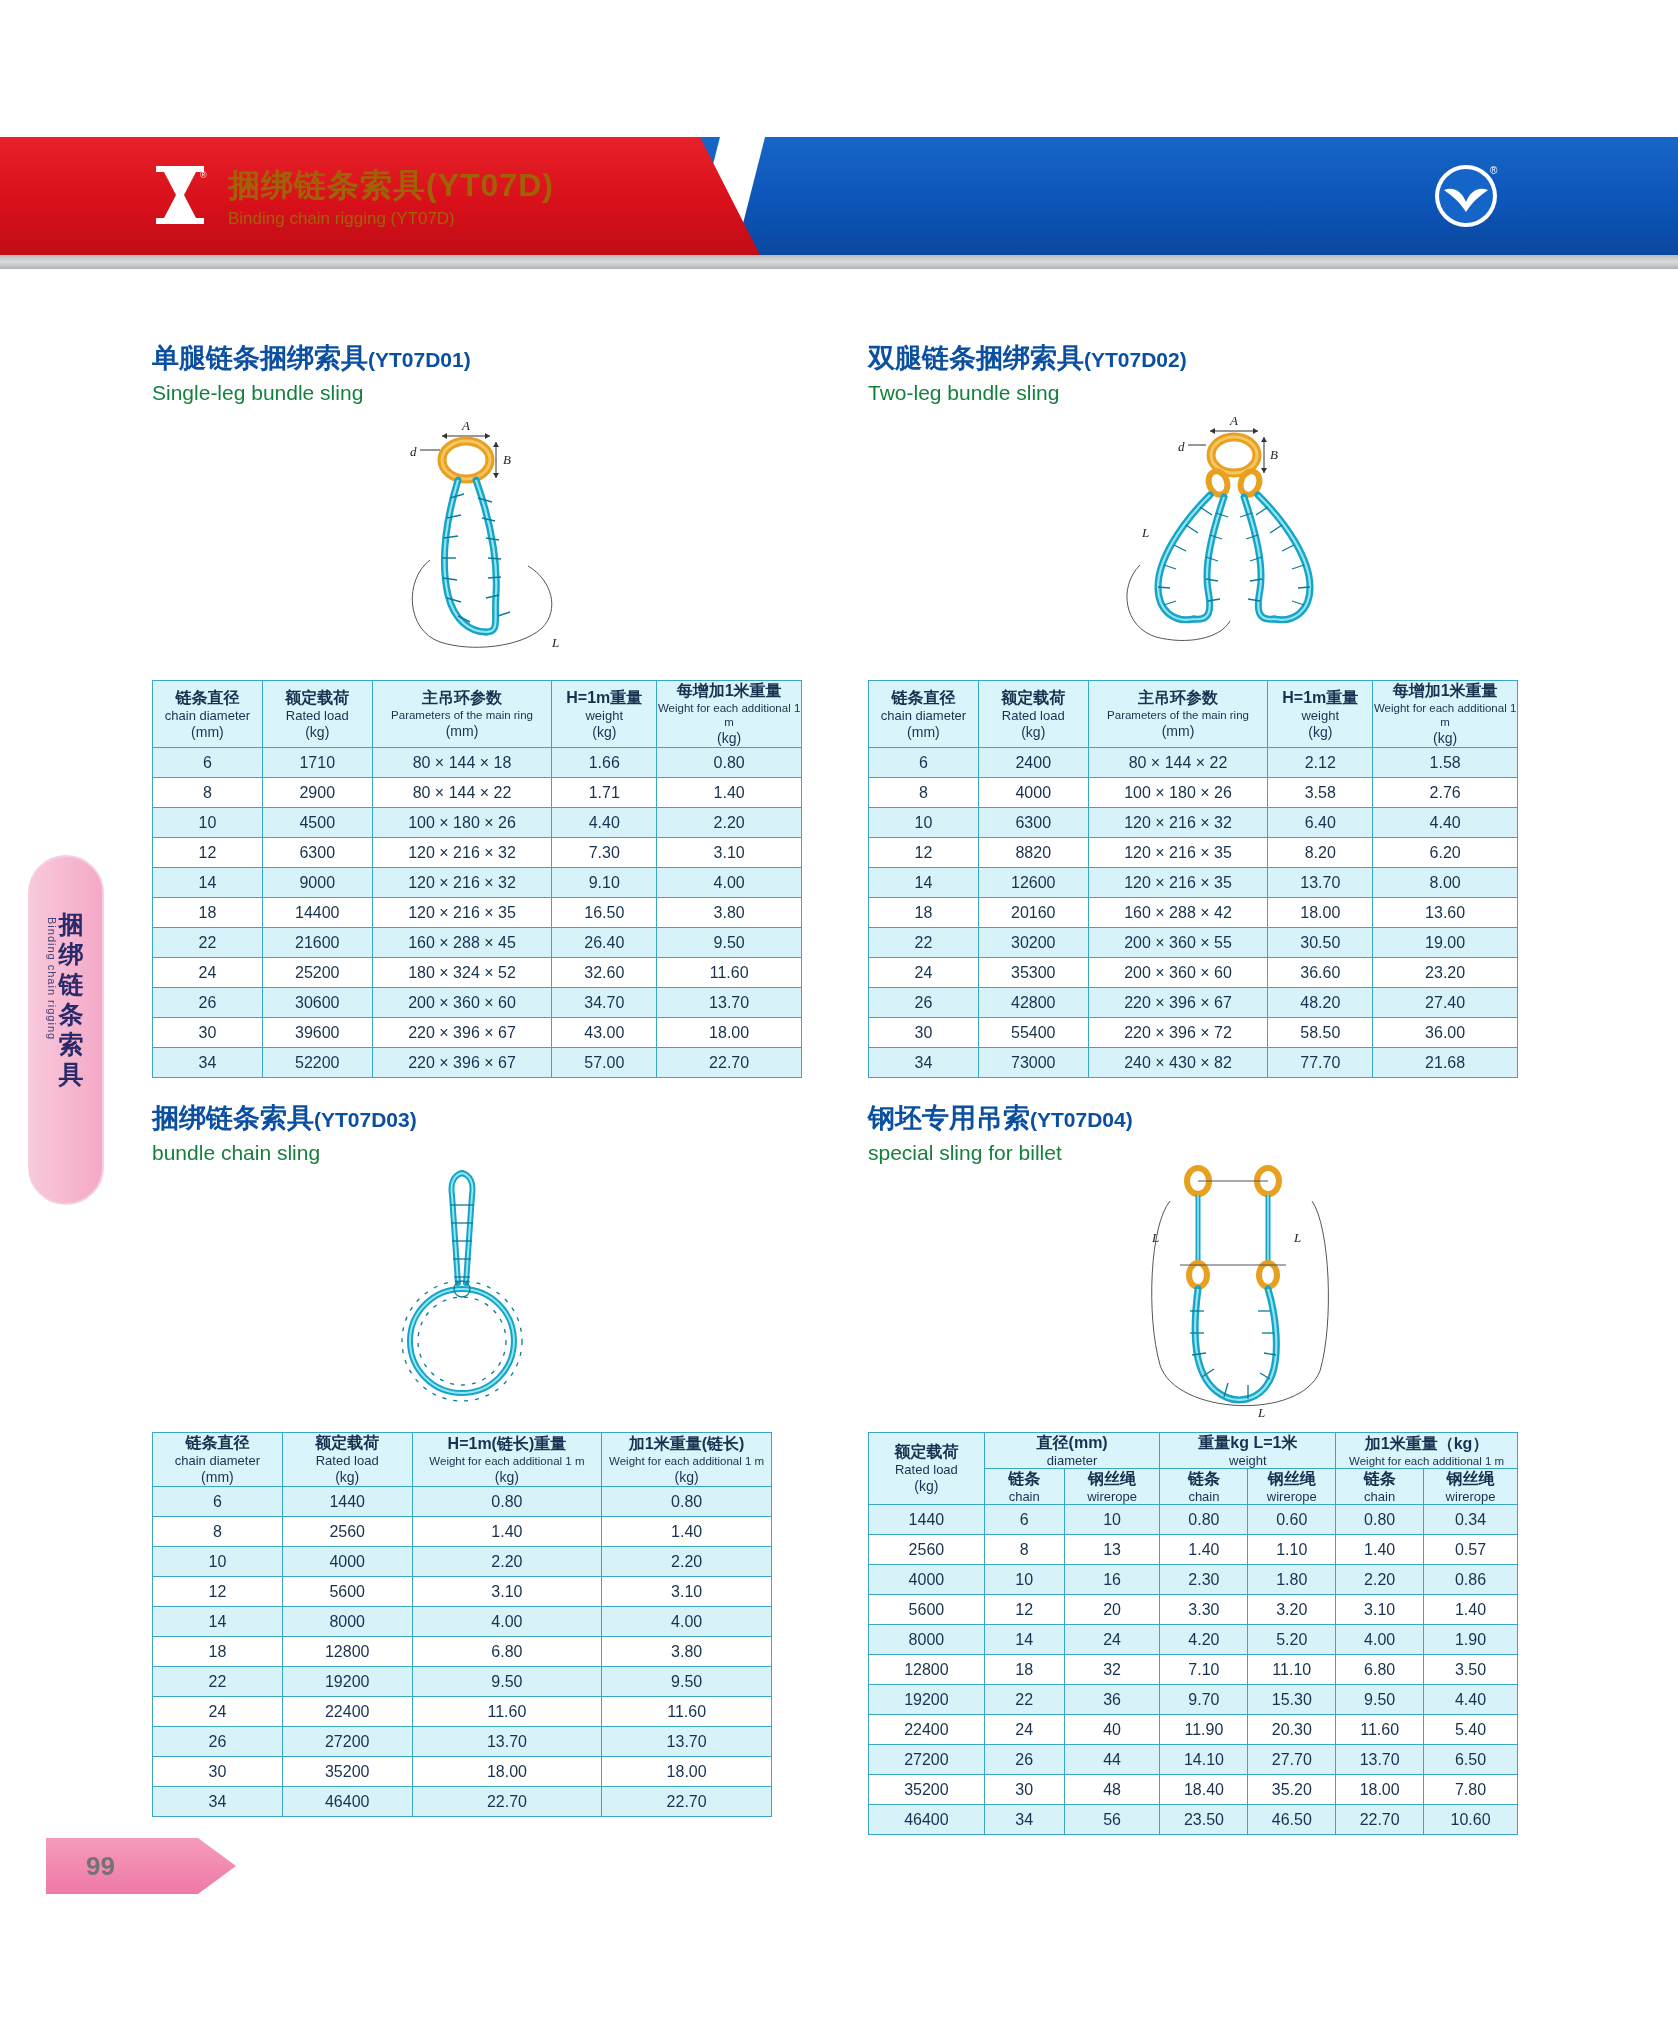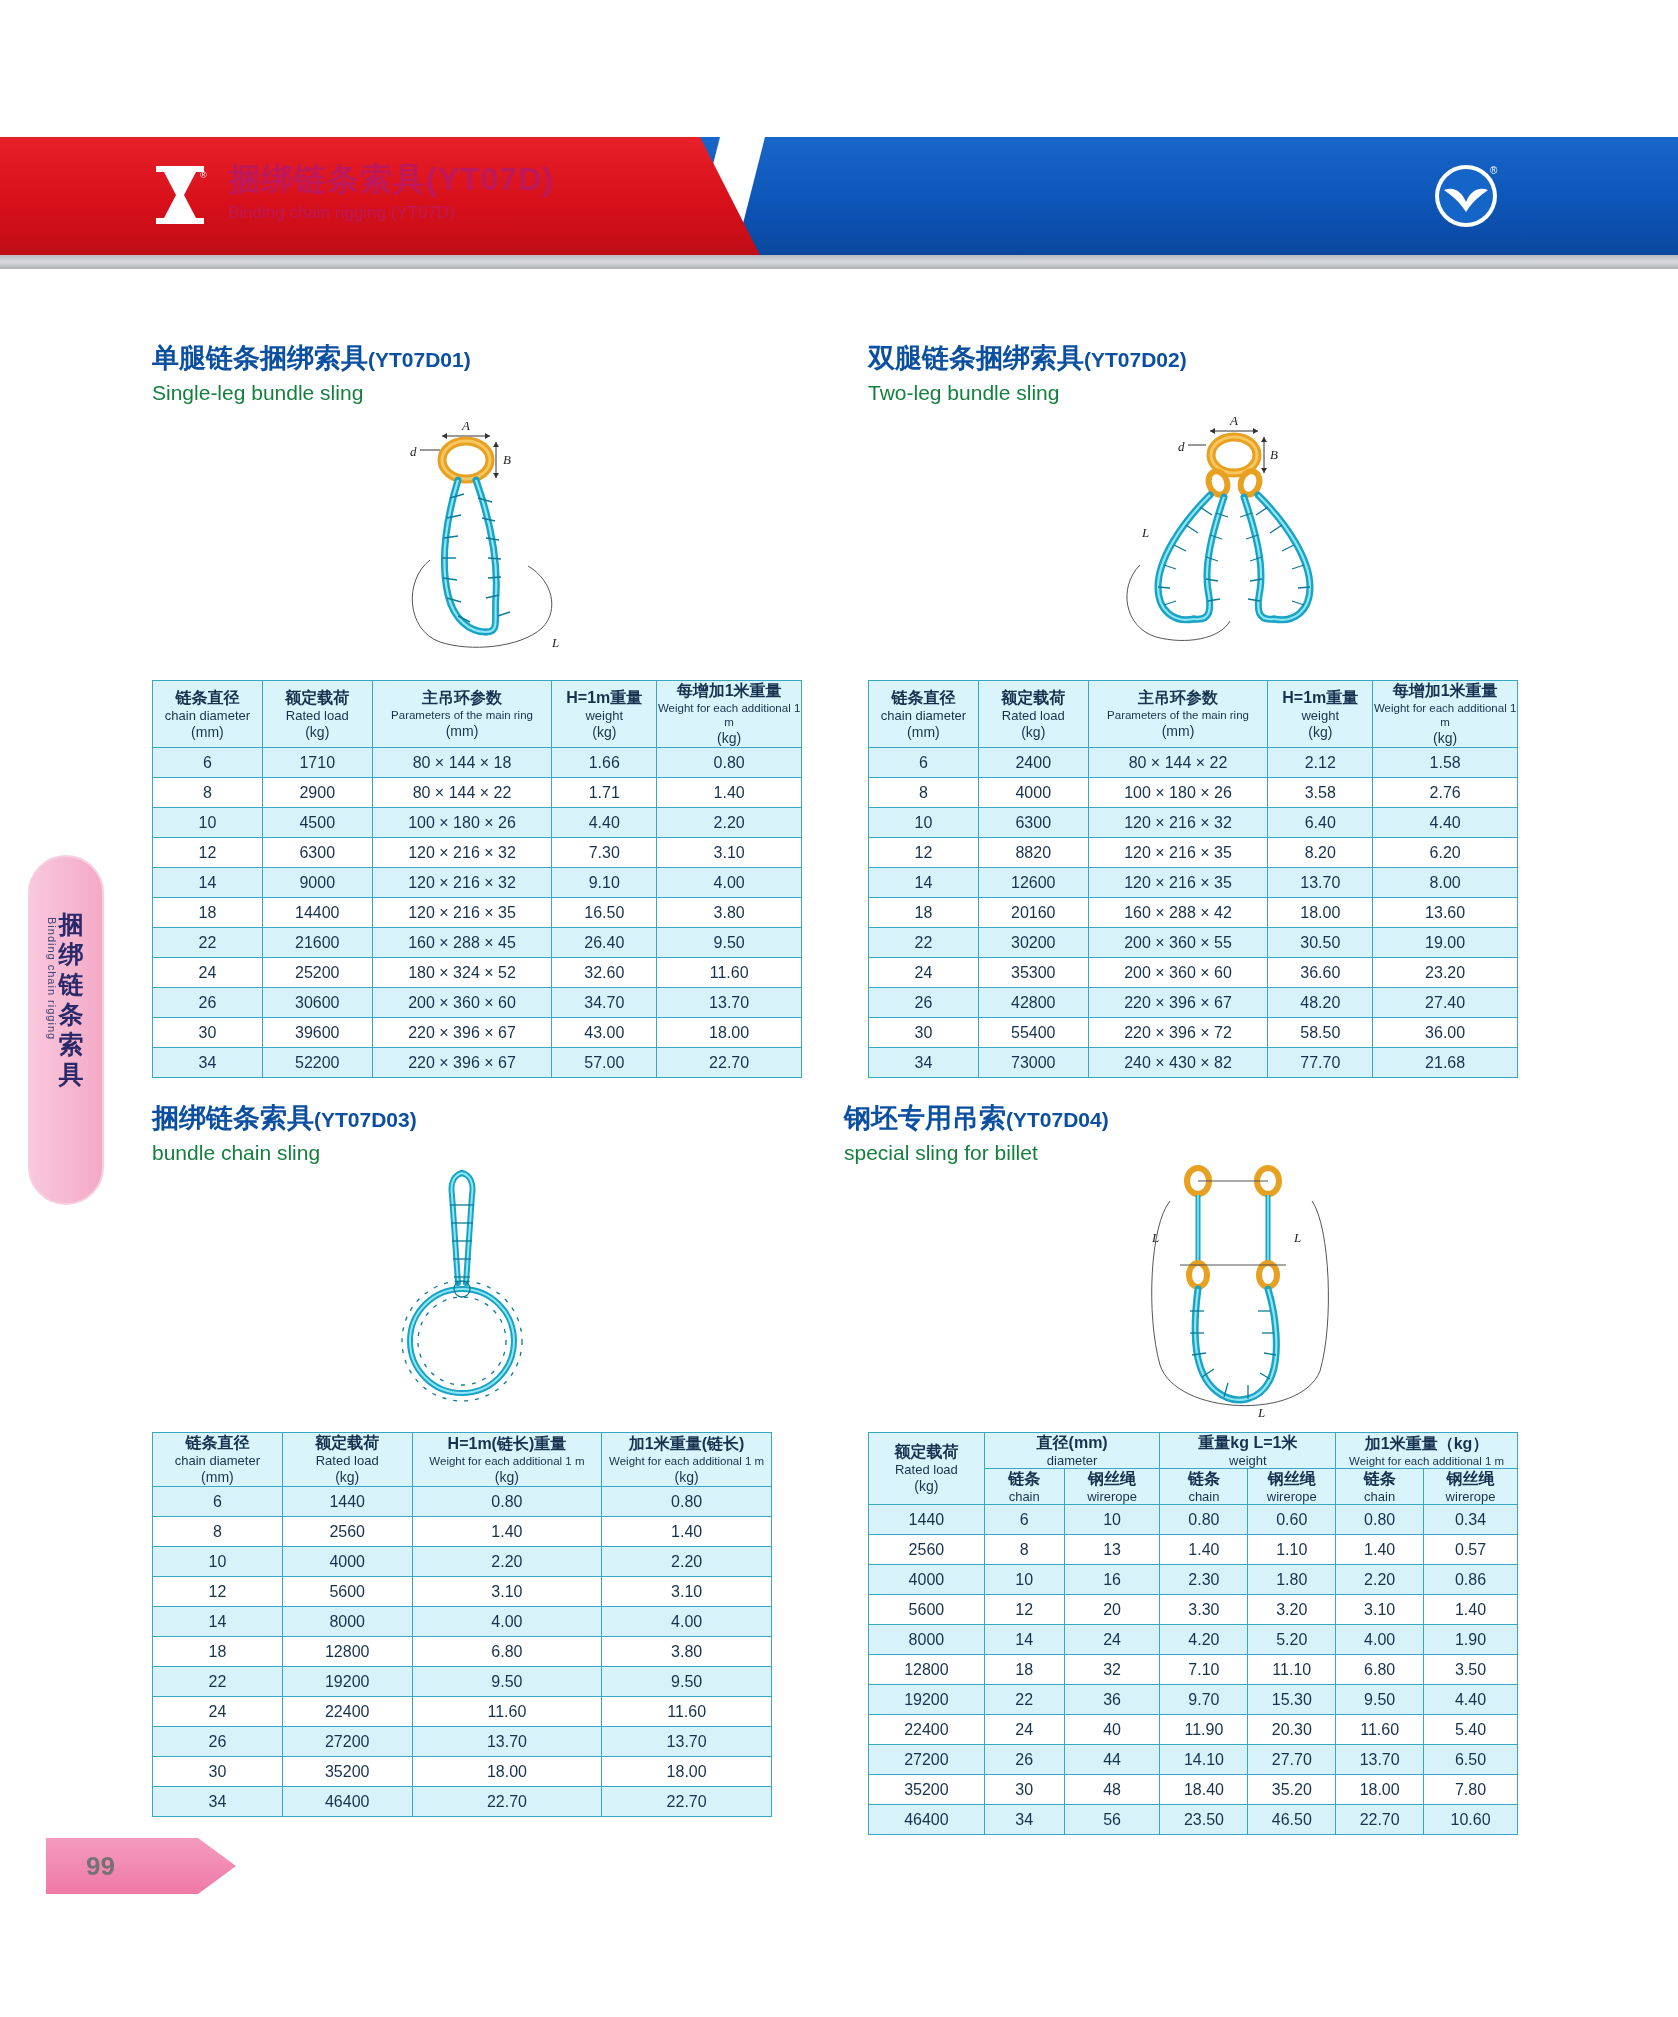--- a/index.html
+++ b/index.html
@@ -50,23 +50,23 @@
   }
   .hdr-logo {
     position: absolute;
     left: 150px; top: 27px;
     width: 60px; height: 62px;
     z-index: 4;
   }
   .hdr-logo svg { display: block; }
   .hdr-red-text {
     position: absolute;
-    left: 228px; top: 22px;
+    left: 228px; top: 28px;
     z-index: 4;
-    color: #be185d;
+    color: #a16207;
   }
   .hdr-red-text .cn {
     font-size: 32px;
     font-weight: bold;
     letter-spacing: 1px;
     line-height: 40px;
     white-space: nowrap;
   }
   .hdr-red-text .en {
     font-size: 17px;
@@ -735,21 +735,21 @@
       </tr>
       <tr class="odd">
         <td>34</td>
         <td>46400</td>
         <td>22.70</td>
         <td>22.70</td>
       </tr>
     </tbody>
 </table>
 
-<div class="sec-title" style="left:844px; top:1100px;">
+<div class="sec-title" style="left:868px; top:1100px;">
   <div class="cn">
     <span>钢坯专用吊索</span><span class="code">(YT07D04)</span>
   </div>
   <div class="en">special sling for billet</div>
 </div>
 
 <div class="drawing" style="left:1120px; top:1165px; width:250px; height:260px;">
   <svg width="250" height="260" viewBox="0 0 250 260">
 
     <ellipse cx="78" cy="16" rx="11" ry="13" fill="none" stroke="#e8a020" stroke-width="6"></ellipse>

